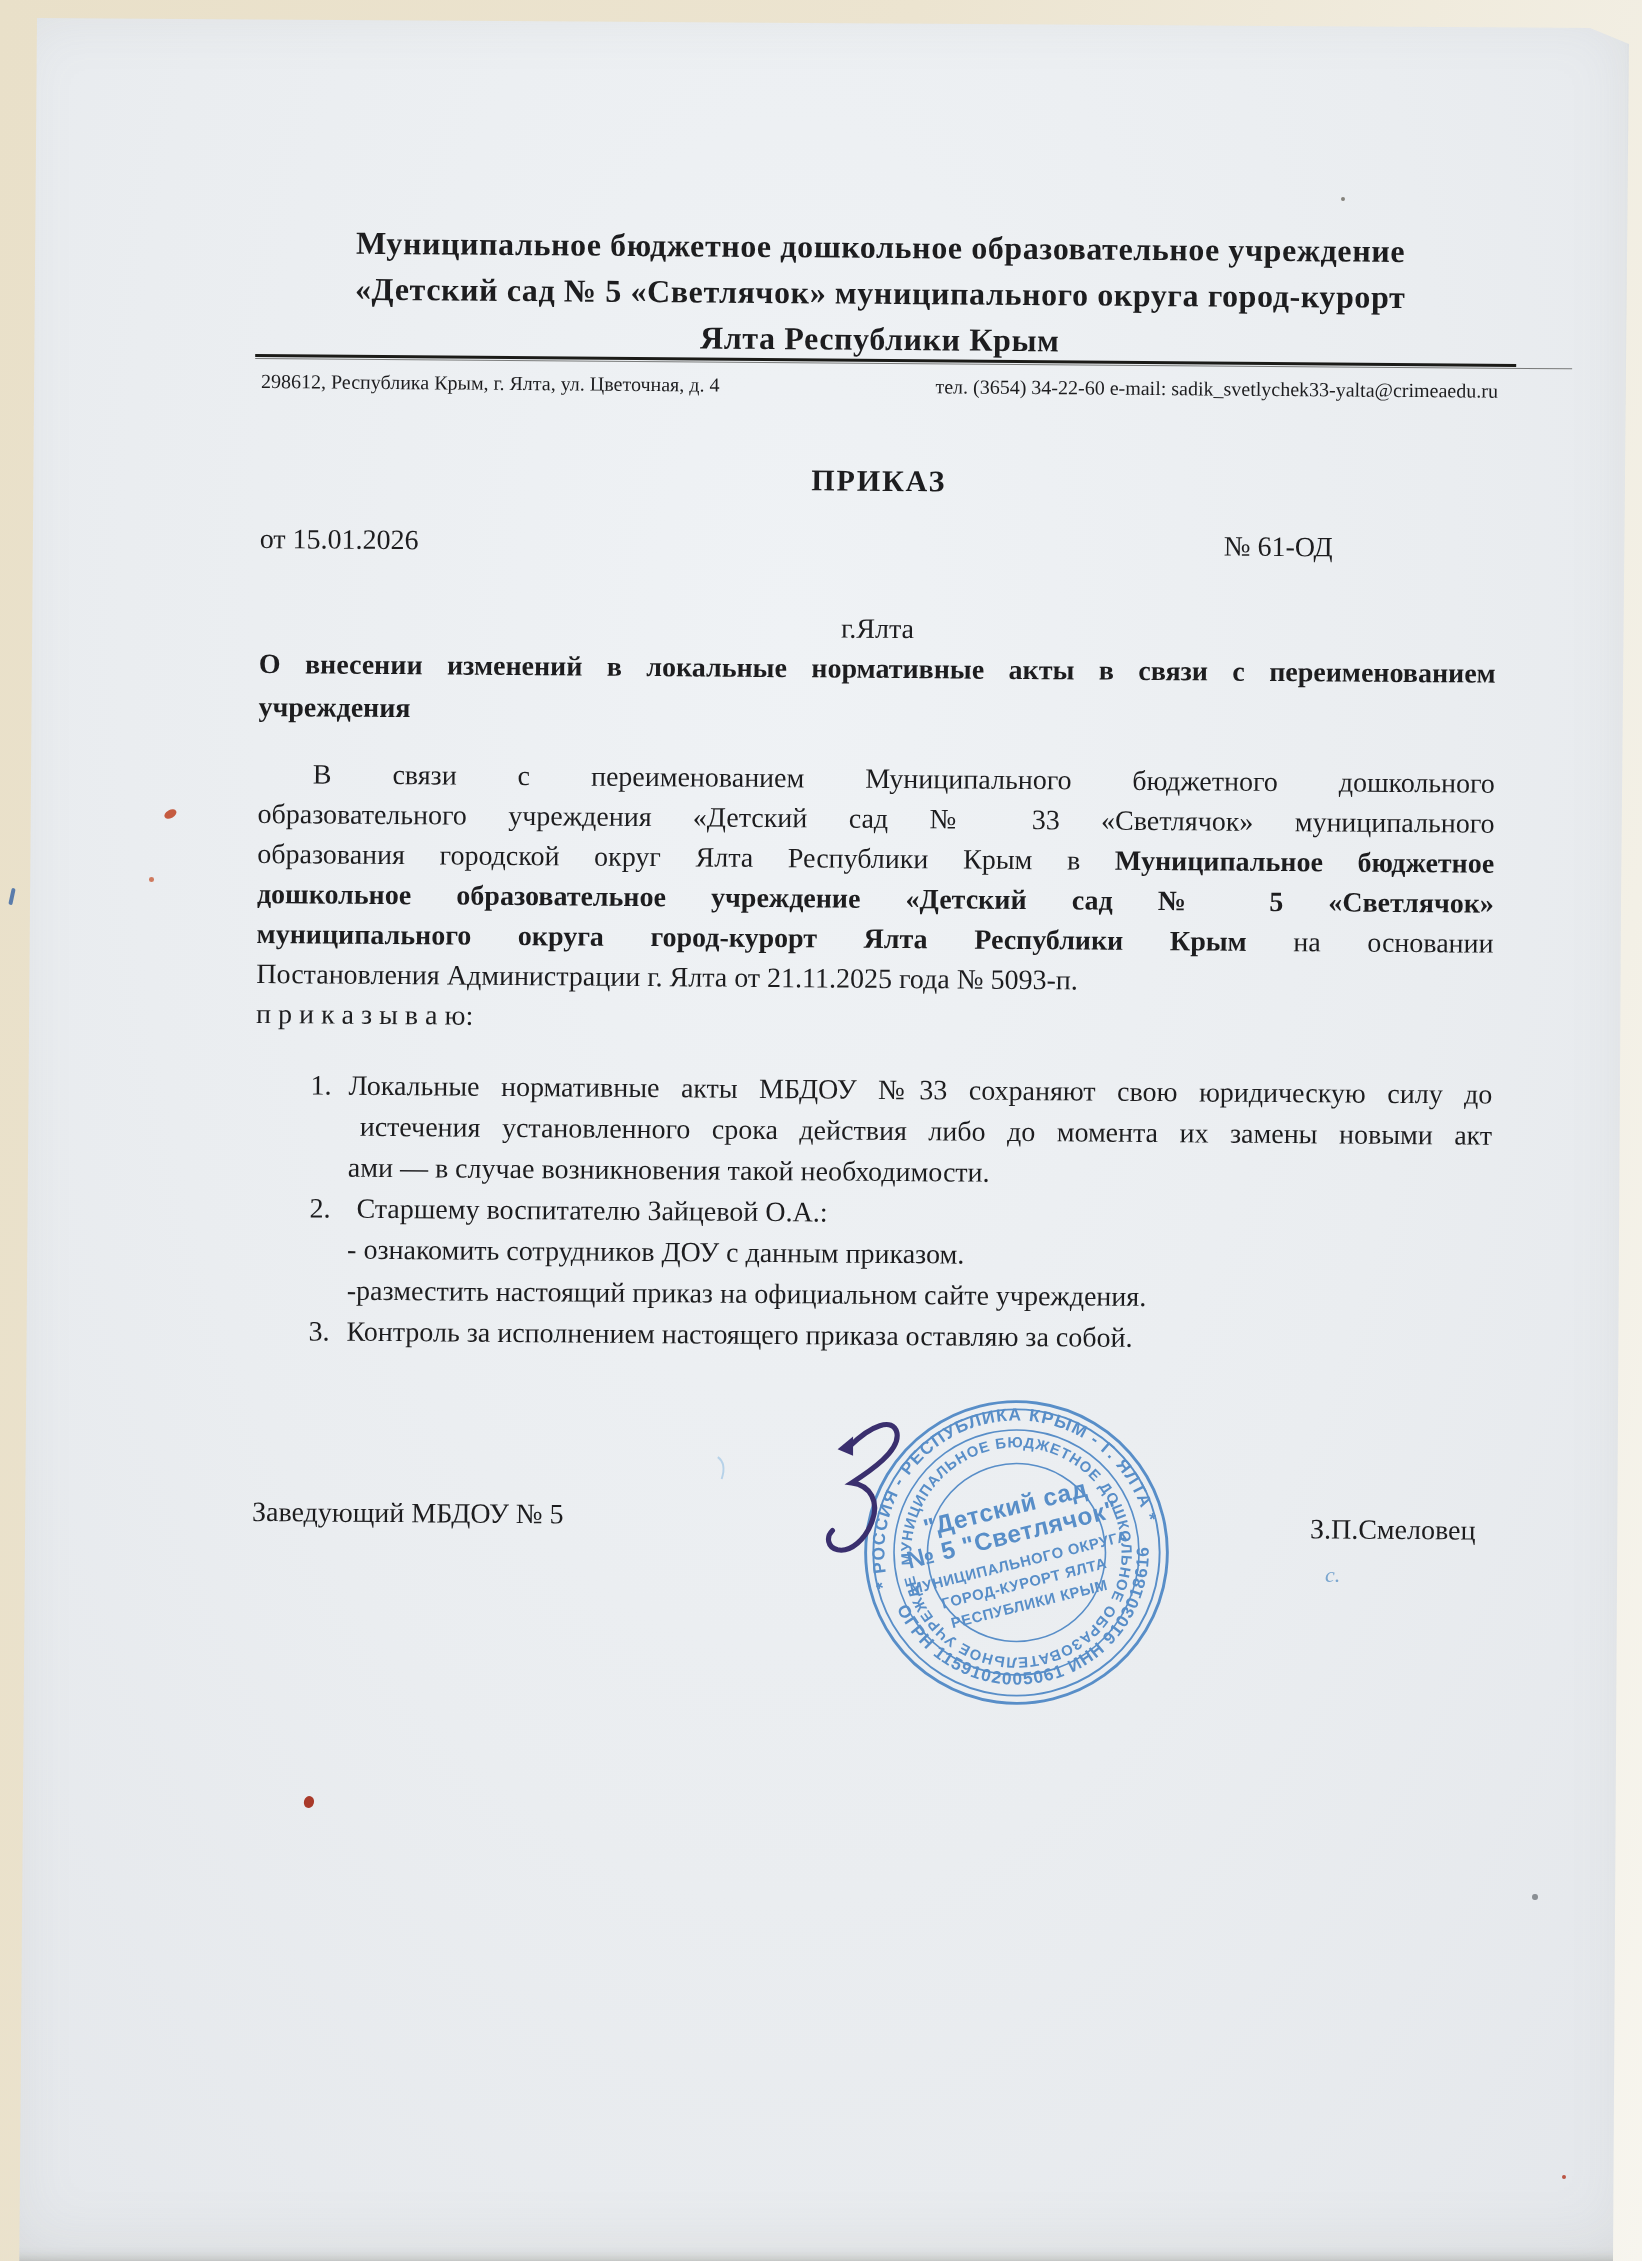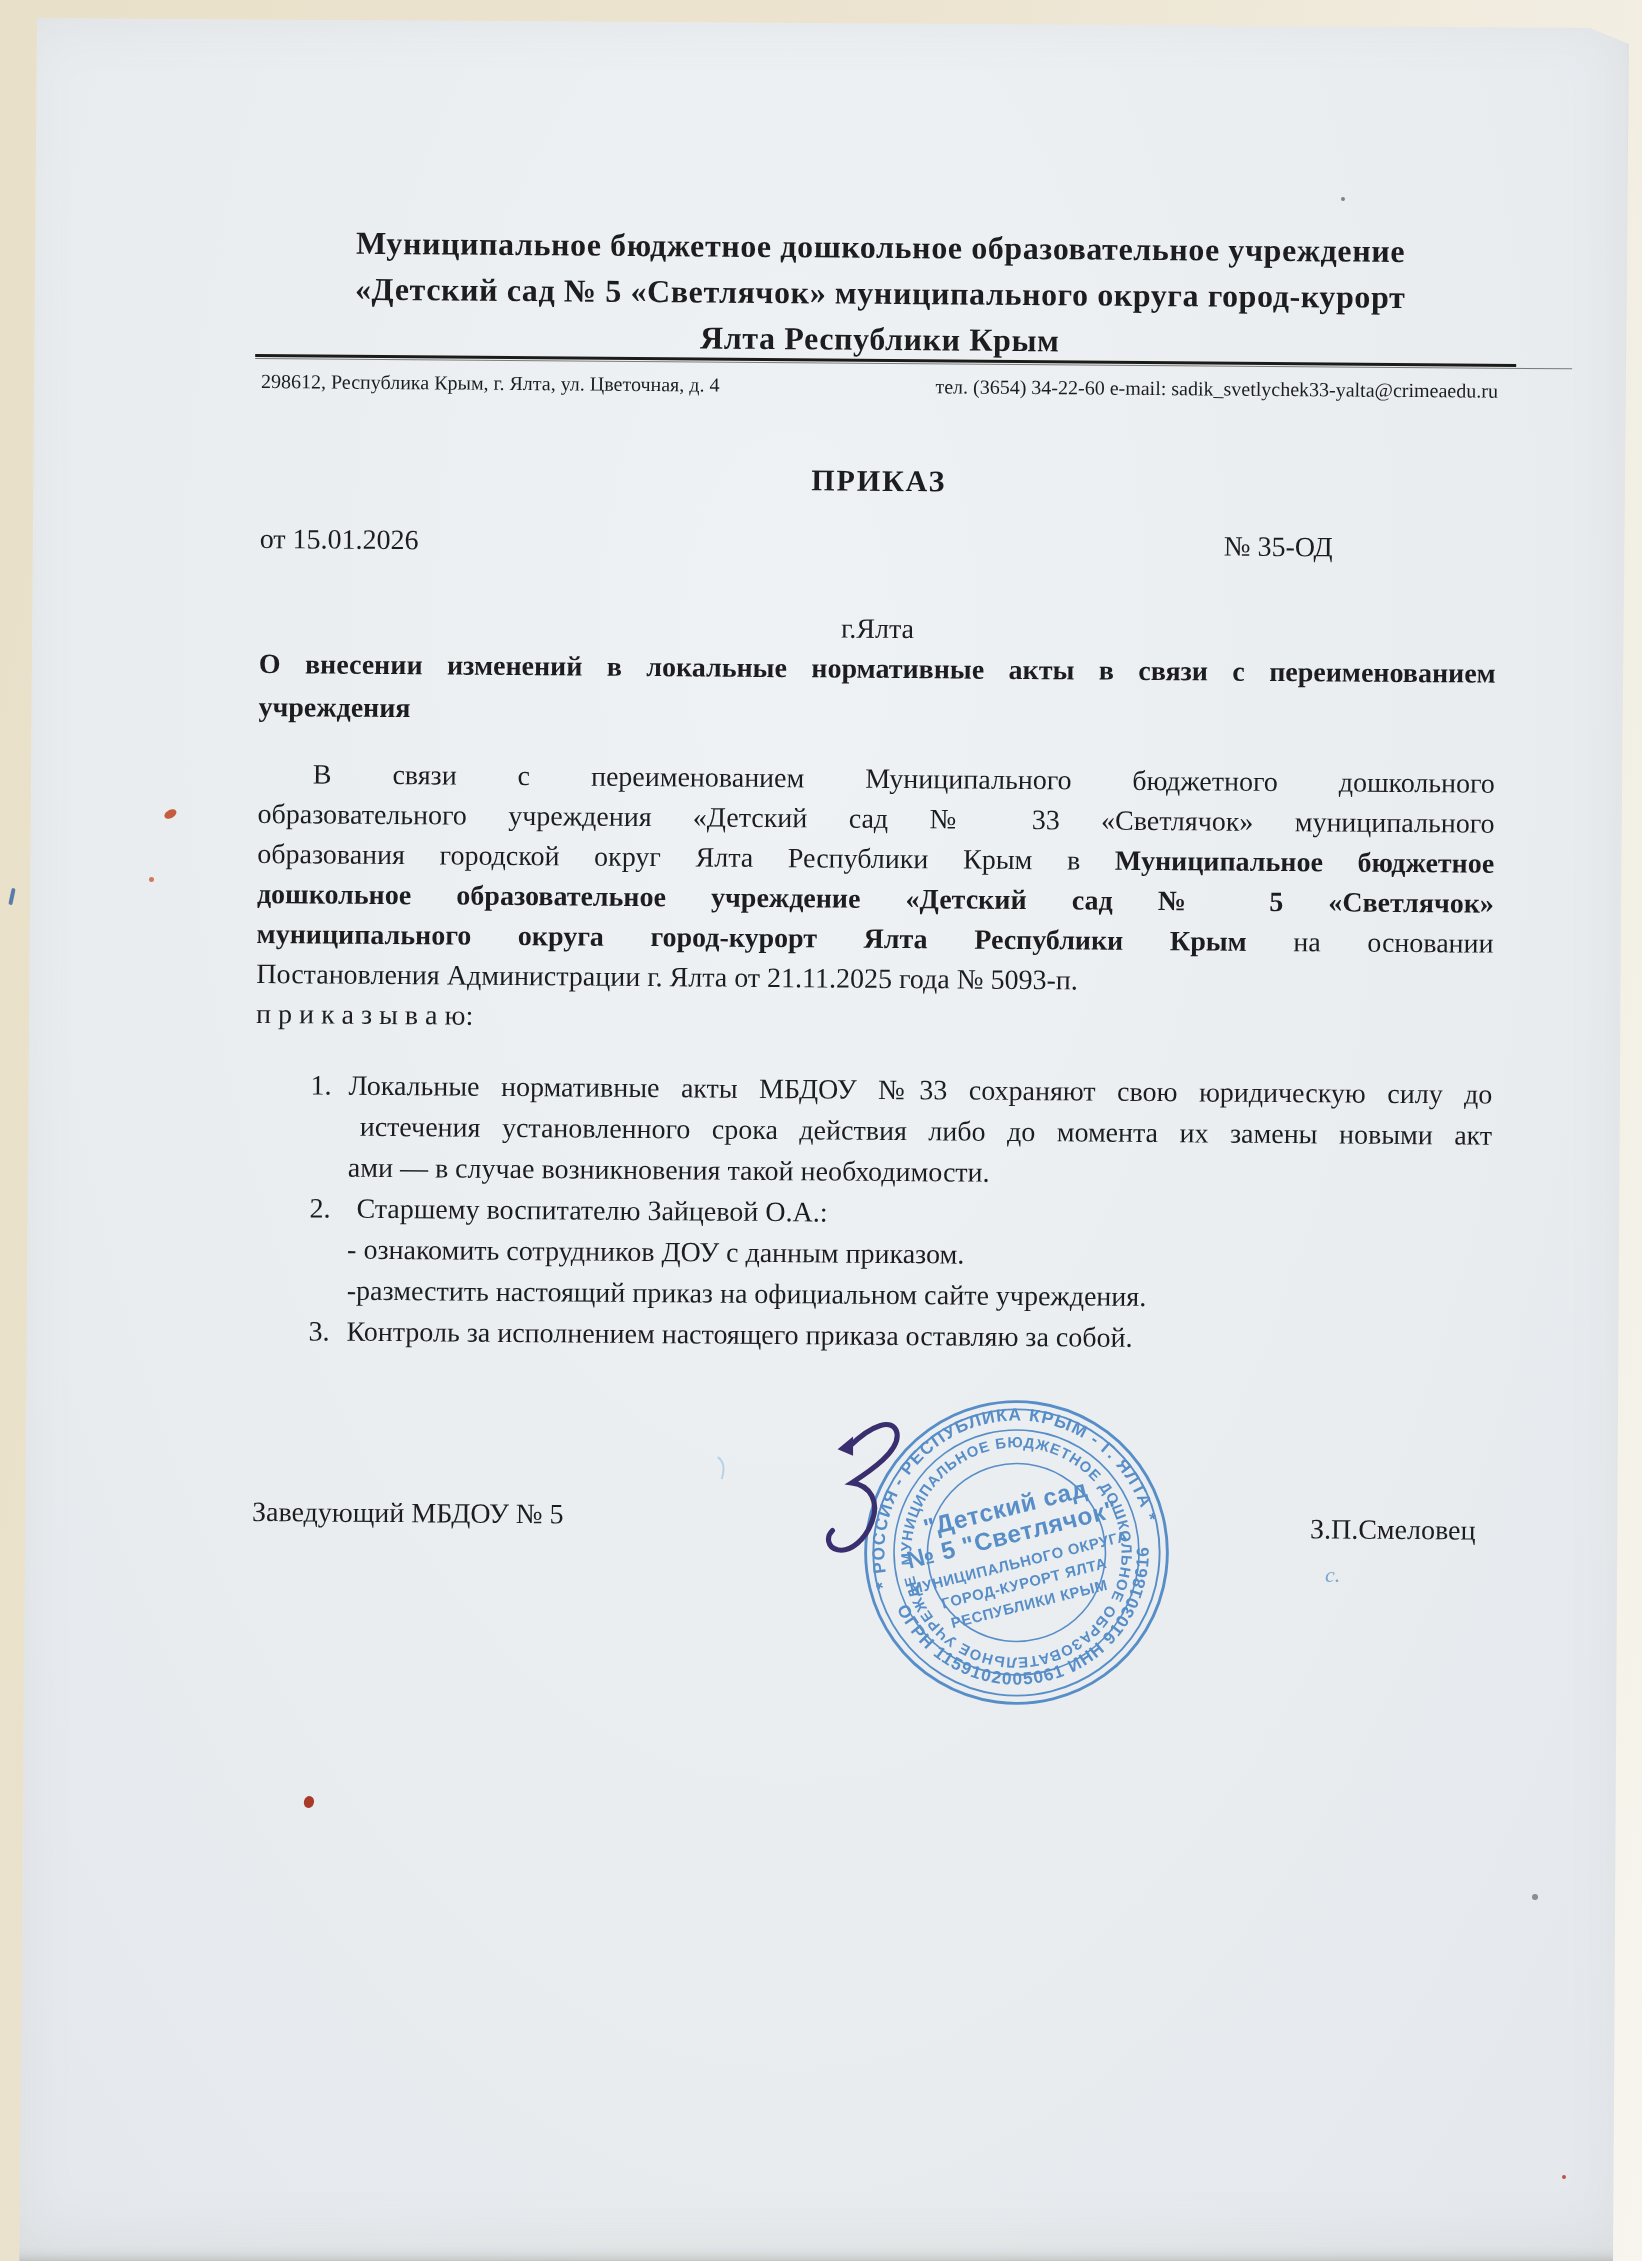--- a/index.html
+++ b/index.html
@@ -64,21 +64,21 @@
   <div class="abs rule" style="left:258px;top:354px;width:1261px;height:3.2px;"></div>
   <div class="abs rule" style="left:258px;top:358px;width:1317px;height:1.3px;opacity:.55;"></div>
   <div class="abs col addr-row" style="top:370px;">
     <span>298612, Республика Крым, г. Ялта, ул. Цветочная, д. 4</span>
     <span>тел. (3654) 34-22-60 e-mail: sadik_svetlychek33-yalta@crimeaedu.ru</span>
   </div>
 
   <div class="abs col doc-type" style="top:459px;">ПРИКАЗ</div>
   <div class="abs col" style="top:523px;height:39px;">
     <span class="abs meta" style="left:0;">от 15.01.2026</span>
-    <span class="abs meta" style="left:964px;">№ 35-ОД</span>
+    <span class="abs meta" style="left:964px;">№ 61-ОД</span>
   </div>
   <div class="abs col city" style="top:608px;">г.Ялта</div>
 
   <div class="abs col subject" style="top:642px;">
     <div class="jline">О внесении изменений в локальные нормативные акты в связи с переименованием</div>
     <div>учреждения</div>
   </div>
 
   <div class="abs col" style="top:754px;">
     <div class="bline jline indent1">В связи с переименованием Муниципального бюджетного дошкольного</div>

